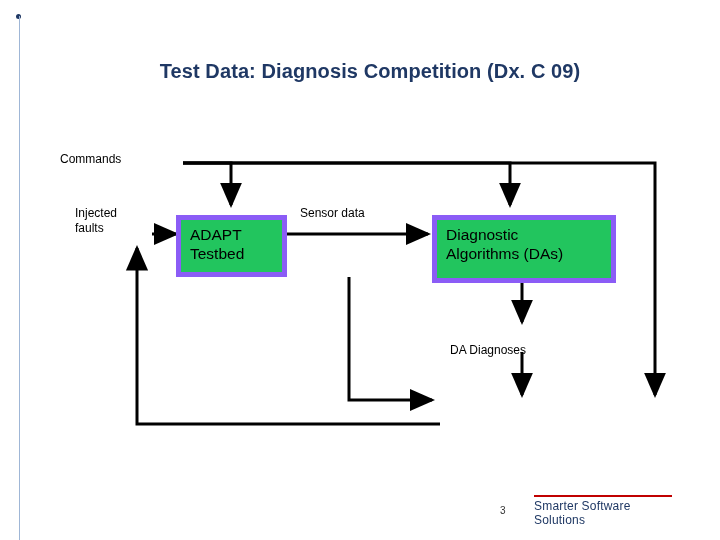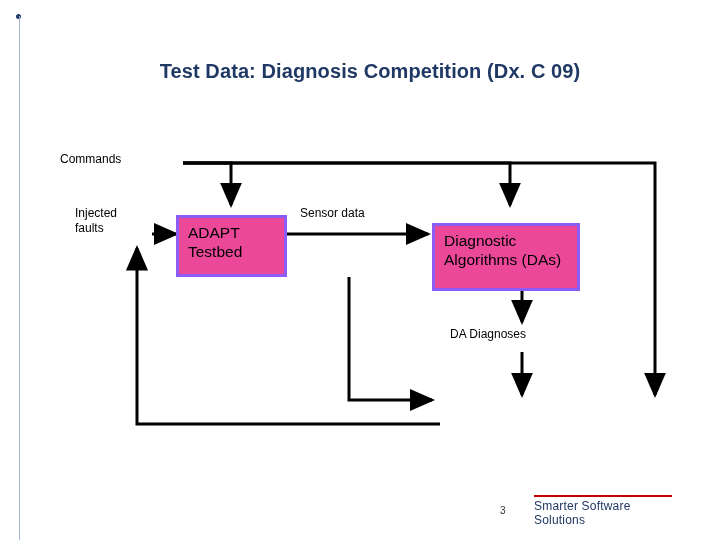--- a/index.html
+++ b/index.html
@@ -55,22 +55,22 @@
   .label {
     position: absolute;
     font-size: 12px;
     color: #000000;
     line-height: 1.22;
     white-space: pre-line;
   }
 
   .box {
     position: absolute;
-    border: 3px solid #8b5cf6;
-    background: #ec4899;
+    border: 5px solid #8b5cf6;
+    background: #22c55e;
     font-size: 15.5px;
     color: #000000;
     line-height: 1.22;
     padding: 6px 9px;
     box-sizing: border-box;
     white-space: pre-line;
   }
   .box.fill-blue {
     background: #dce9f2;
     border: 1px solid #2e74b5;
@@ -154,26 +154,26 @@
       <path d="M183,163 L655,163 L655,395"></path>
 
       <path d="M440,424 L137,424 L137,248"></path>
     </g>
   </svg>
 
   <div class="label" style="left:60px; top:152px;">Commands</div>
   <div class="label" style="left:75px; top:206px;">Injected
 faults</div>
   <div class="label" style="left:300px; top:206px;">Sensor data</div>
-  <div class="label" style="left:450px; top:327px;">DA Diagnoses</div>
+  <div class="label" style="left:450px; top:343px;">DA Diagnoses</div>
 
   <div class="box" style="left:176px; top:215px; width:111px; height:62px;">ADAPT
 Testbed</div>
 
-  <div class="box" style="left:432px; top:215px; width:148px; height:68px;margin-top:8px;">Diagnostic
+  <div class="box" style="left:432px; top:215px; width:184px; height:68px;">Diagnostic
 Algorithms (DAs)</div>
 
 
   <div class="page-num">3</div>
 
   <div class="logo">
     <div class="logo-bar"></div>
     <div class="logo-tag">Smarter Software Solutions</div>
   </div>
 

